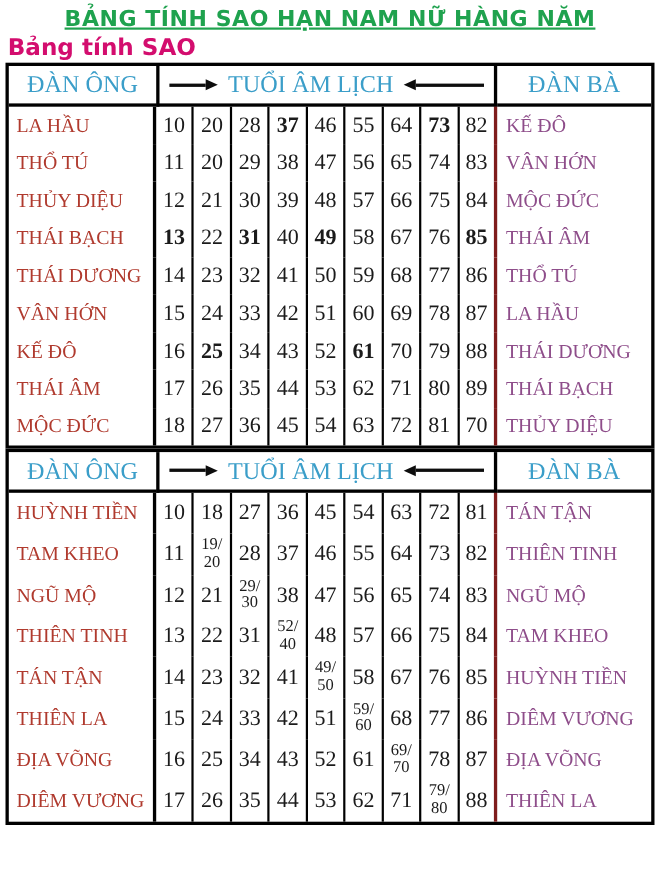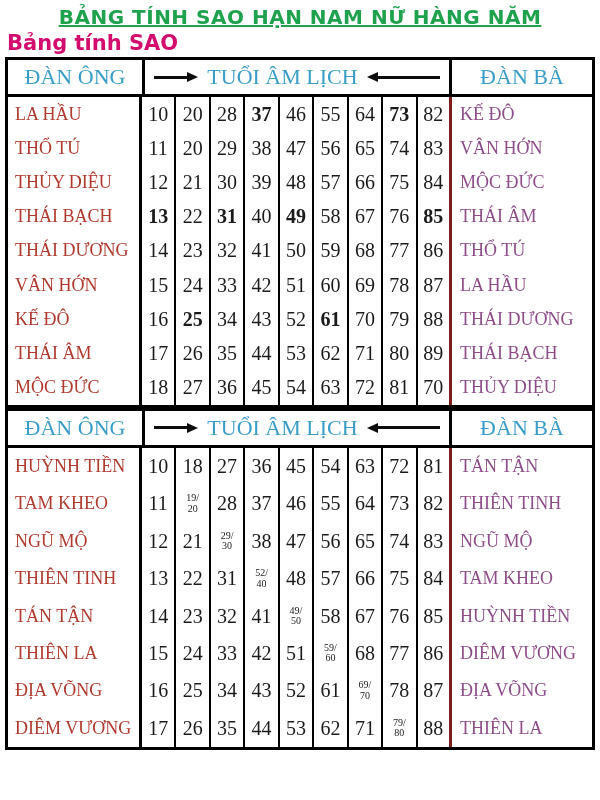--- a/index.html
+++ b/index.html
@@ -20,21 +20,21 @@
   .hcell.center{grid-column:2 / span 9;border-left:3px solid #000;border-right:3px solid #000;gap:9px;}
 
   .cell{display:flex;align-items:center;overflow:hidden;}
   .name{font-size:18px;white-space:nowrap;padding-left:7px;}
   .name.men{color:var(--c-men);border-right:3px solid #000;}
   .name.women{color:var(--c-women);padding-left:8px;}
   .num{justify-content:center;font-size:20px;color:#1b1b1b;}
   .num{border-right:2px solid #000;}
   .num.num-last{border-right:3px solid #7f1d1d;}
   .num.b{font-weight:bold;}
-  .num.stack{font-size:10px;line-height:1.05;white-space:pre-line;text-align:center;}
+  .num.stack{font-size:15px;line-height:1.05;white-space:pre-line;text-align:center;}
 
   .arr{display:flex;align-items:center;}
   .arr .shaft{height:3px;background:#0d0d0d;}
   .arr.r .shaft{width:33px;}
   .arr.l .shaft{width:62px;}
   .arr .head-r{width:0;height:0;border-left:11px solid #0d0d0d;border-top:5px solid transparent;border-bottom:5px solid transparent;}
   .arr .head-l{width:0;height:0;border-right:11px solid #0d0d0d;border-top:5px solid transparent;border-bottom:5px solid transparent;}
 </style>
 </head>
 <body>

